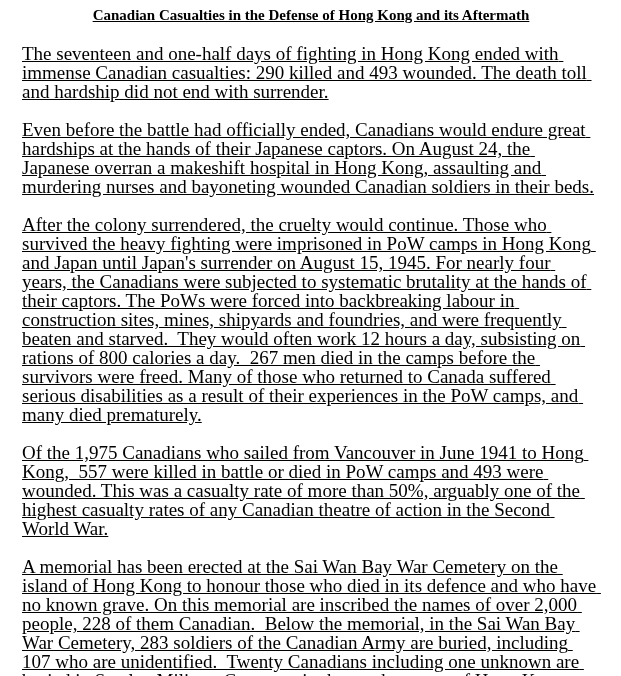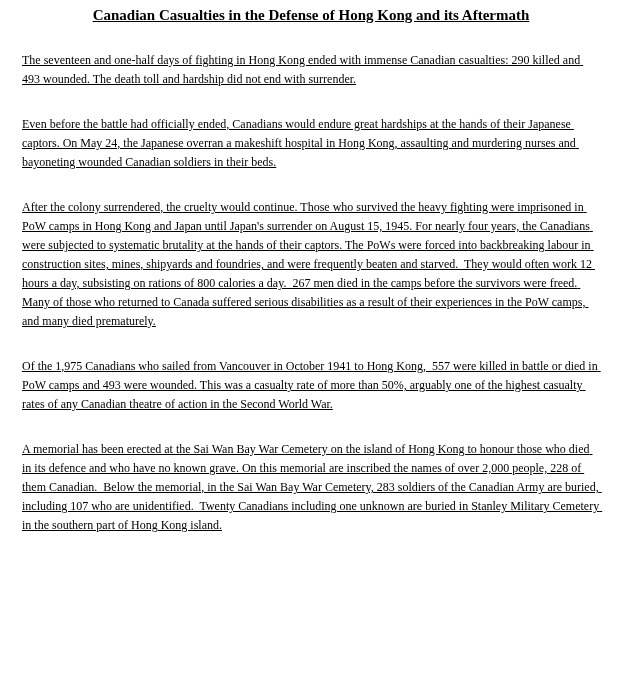--- a/index.html
+++ b/index.html
@@ -22,33 +22,33 @@
   }
   .doc-title {
     font-size: 15px;
     line-height: 19px;
     font-weight: bold;
     text-align: center;
     margin: 0;
     padding: 0 0 0 0;
   }
   .doc-body p {
-    font-size: 12px;
+    font-size: 19px;
     line-height: 19px;
-    margin: 26px 0 0 0;
+    margin: 19px 0 0 0;
     text-align: left;
     white-space: pre-wrap; 
   }
 </style>
 </head>
 <body style="background: rgb(255, 255, 255); color: rgb(0, 0, 0);">
 
 <div class="doc">
   <h1 class="doc-title">Canadian Casualties in the Defense of Hong Kong and its Aftermath</h1>
 
   <div class="doc-body">
     <p>The seventeen and one-half days of fighting in Hong Kong ended with immense Canadian casualties: 290 killed and 493 wounded. The death toll and hardship did not end with surrender.</p>
-    <p>Even before the battle had officially ended, Canadians would endure great hardships at the hands of their Japanese captors. On May 24, the Japanese overran a makeshift hospital in Hong Kong, assaulting and murdering nurses and bayoneting wounded Canadian soldiers in their beds.</p>
+    <p>Even before the battle had officially ended, Canadians would endure great hardships at the hands of their Japanese captors. On August 24, the Japanese overran a makeshift hospital in Hong Kong, assaulting and murdering nurses and bayoneting wounded Canadian soldiers in their beds.</p>
     <p>After the colony surrendered, the cruelty would continue. Those who survived the heavy fighting were imprisoned in PoW camps in Hong Kong and Japan until Japan's surrender on August 15, 1945. For nearly four years, the Canadians were subjected to systematic brutality at the hands of their captors. The PoWs were forced into backbreaking labour in construction sites, mines, shipyards and foundries, and were frequently beaten and starved.  They would often work 12 hours a day, subsisting on rations of 800 calories a day.  267 men died in the camps before the survivors were freed. Many of those who returned to Canada suffered serious disabilities as a result of their experiences in the PoW camps, and many died prematurely.</p>
-    <p>Of the 1,975 Canadians who sailed from Vancouver in October 1941 to Hong Kong,  557 were killed in battle or died in PoW camps and 493 were wounded. This was a casualty rate of more than 50%, arguably one of the highest casualty rates of any Canadian theatre of action in the Second World War.</p>
+    <p>Of the 1,975 Canadians who sailed from Vancouver in June 1941 to Hong Kong,  557 were killed in battle or died in PoW camps and 493 were wounded. This was a casualty rate of more than 50%, arguably one of the highest casualty rates of any Canadian theatre of action in the Second World War.</p>
     <p>A memorial has been erected at the Sai Wan Bay War Cemetery on the island of Hong Kong to honour those who died in its defence and who have no known grave. On this memorial are inscribed the names of over 2,000 people, 228 of them Canadian.  Below the memorial, in the Sai Wan Bay War Cemetery, 283 soldiers of the Canadian Army are buried, including 107 who are unidentified.  Twenty Canadians including one unknown are buried in Stanley Military Cemetery in the southern part of Hong Kong island.</p>
   </div>
 </div>
 
 </body></html>

